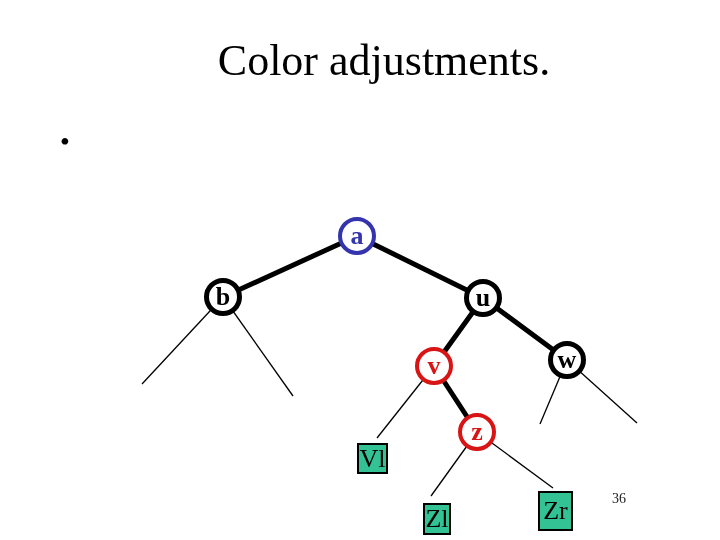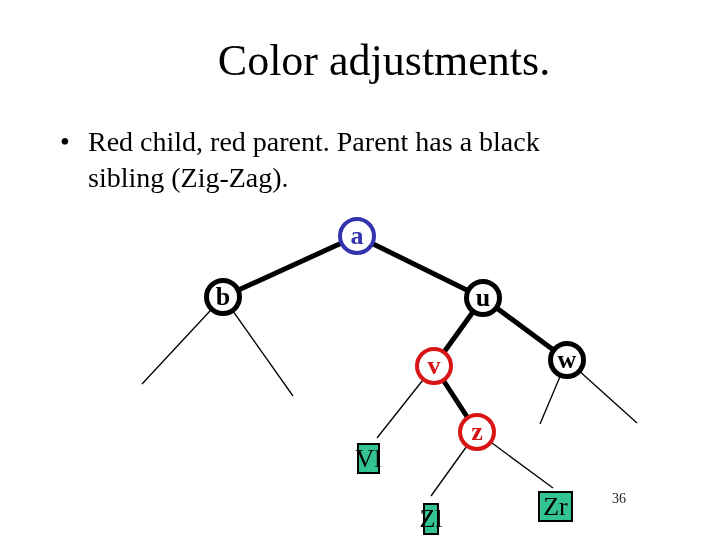--- a/index.html
+++ b/index.html
@@ -61,24 +61,20 @@
 </style>
 </head>
 <body>
 
 <div class="slide">
 
   <div class="title">Color adjustments.</div>
 
   <div class="bullet-row">
     <span class="bullet-glyph">•</span>
-    <div class="bullet-text">
-      <div>Red child, red parent. Parent has a black</div>
-      <div>sibling (Zig-Zag).</div>
-    </div>
   </div>
 
   <div class="tree">
 
     <svg class="edges" width="720" height="540" viewBox="0 0 720 540">
 
       <line x1="357" y1="236" x2="223" y2="297" stroke="#000" stroke-width="5" stroke-linecap="round"></line>
       <line x1="357" y1="236" x2="483" y2="298" stroke="#000" stroke-width="5" stroke-linecap="round"></line>
       <line x1="483" y1="298" x2="434" y2="366" stroke="#000" stroke-width="5" stroke-linecap="round"></line>
       <line x1="483" y1="298" x2="567" y2="360" stroke="#000" stroke-width="5" stroke-linecap="round"></line>
@@ -105,27 +101,27 @@
     <div class="node red" style="left:415px; top:347px">
       <span>v</span>
     </div>
     <div class="node black" style="left:548px; top:341px">
       <span>w</span>
     </div>
     <div class="node red" style="left:458px; top:413px">
       <span>z</span>
     </div>
 
-    <div class="leaf-box" style="left:357px; top:443px; width:23px; height:31px">
+    <div class="leaf-box" style="left:357px; top:443px; width:31px; height:31px">
       <span>Vl</span>
     </div>
-    <div class="leaf-box" style="left:423px; top:503px; width:16px; height:32px">
+    <div class="leaf-box" style="left:423px; top:503px; width:28px; height:32px">
       <span>Zl</span>
     </div>
-    <div class="leaf-box" style="left:538px; top:491px; width:35px; height:31px">
+    <div class="leaf-box" style="left:538px; top:491px; width:35px; height:40px">
       <span>Zr</span>
     </div>
 
   </div>
 
   <div class="page-number">36</div>
 
 </div>
 
 </body></html>

